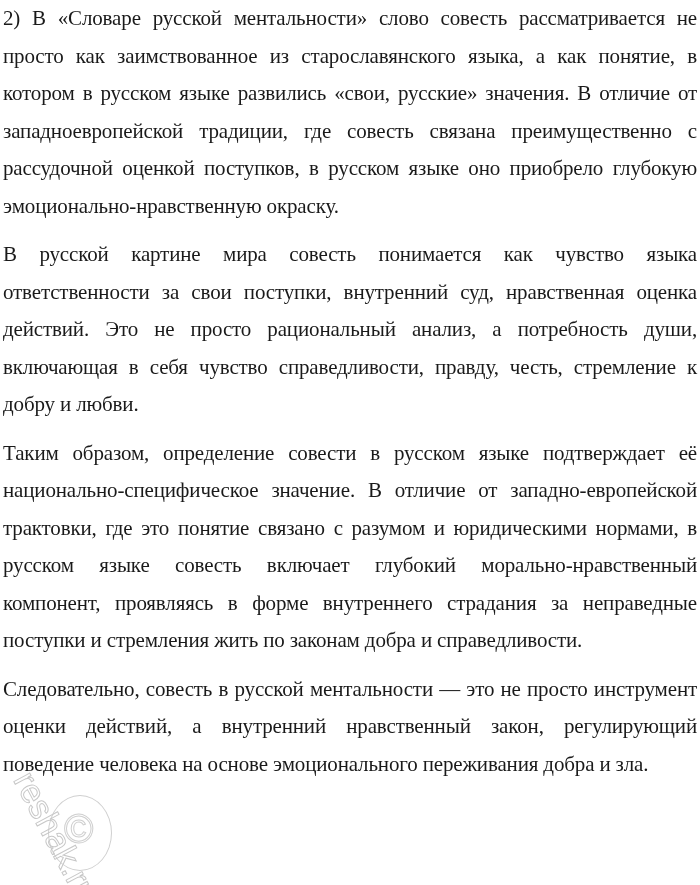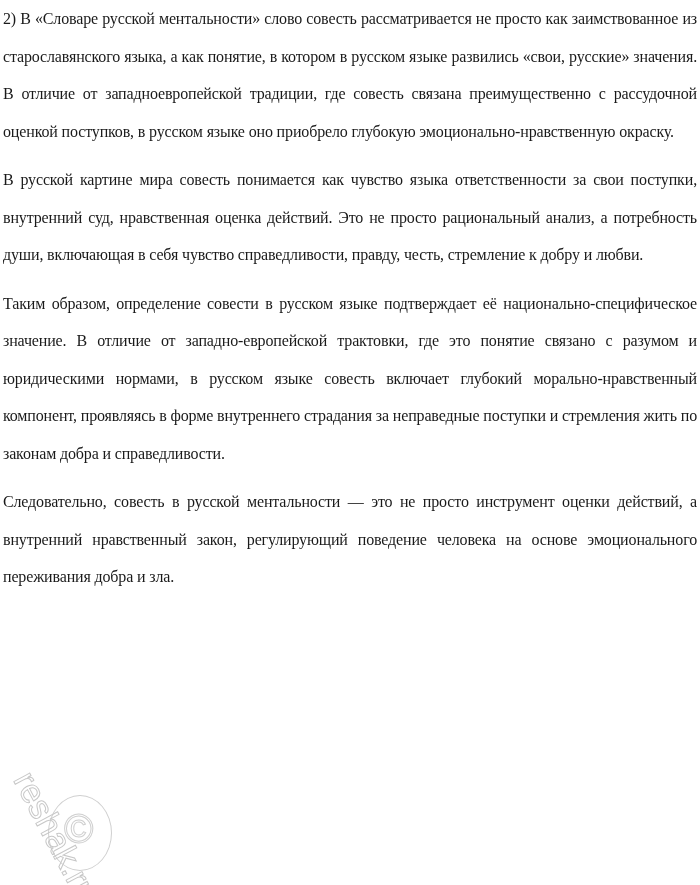--- a/index.html
+++ b/index.html
@@ -15,21 +15,21 @@
       font-family: "Liberation Serif", "DejaVu Serif", serif;
       color: #1a1a1a;
     }
     .doc {
       position: absolute;
       left: 3px;
       top: 0;
       width: 694px;
     }
     .para {
-      font-size: 16px;
+      font-size: 21px;
       line-height: 37.5px;
       text-align: justify;
       text-align-last: left;
       margin: 0 0 11px 0;
       letter-spacing: -0.15px;
       word-spacing: 0px;
     }
     .para.p1 { margin-top: 0; }
     .watermark {
       position: absolute;

